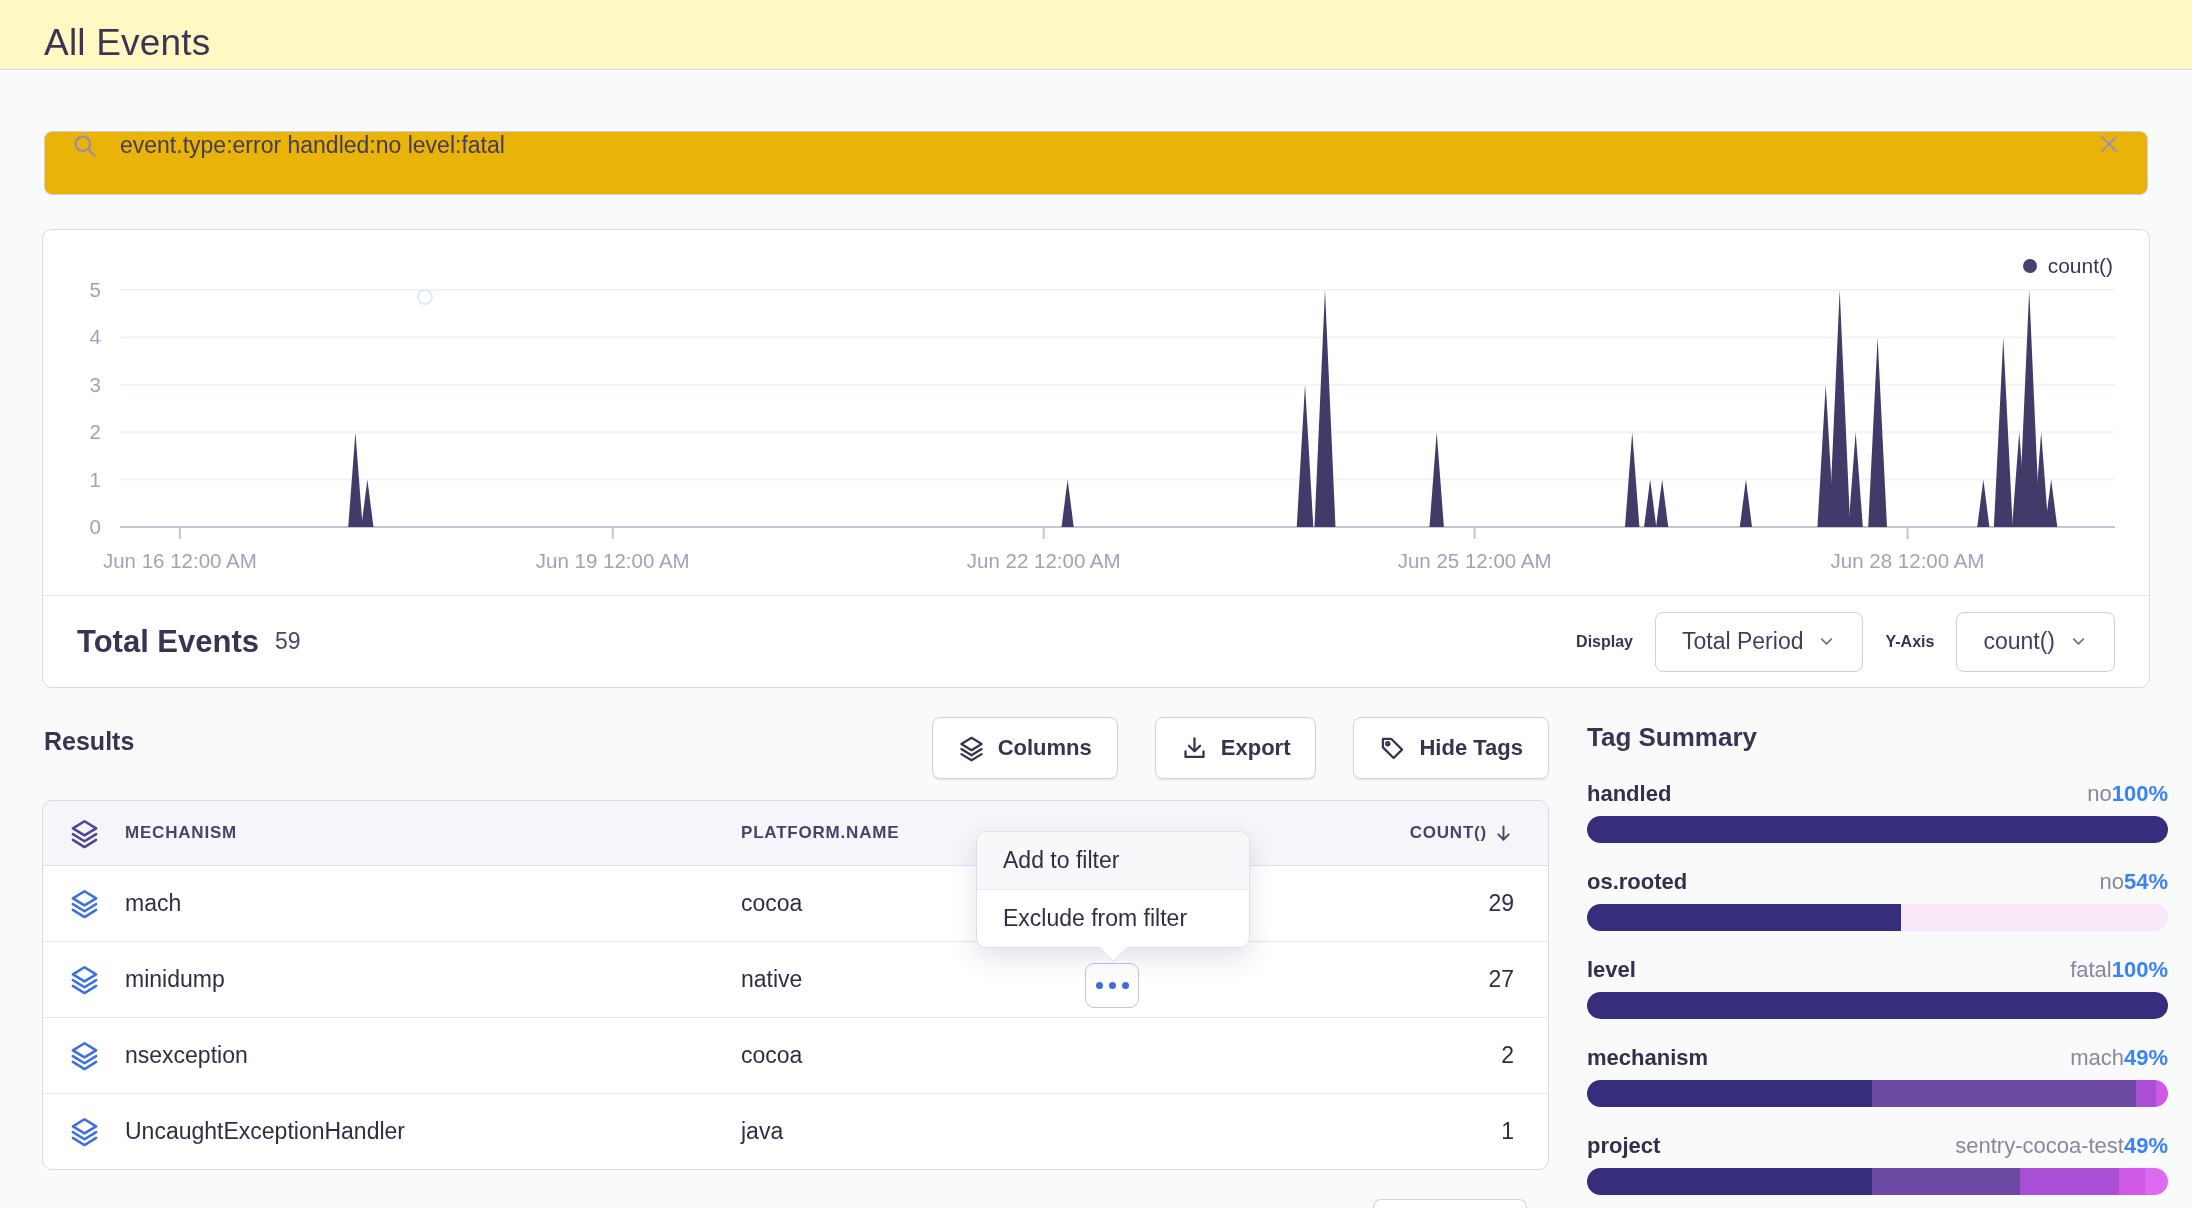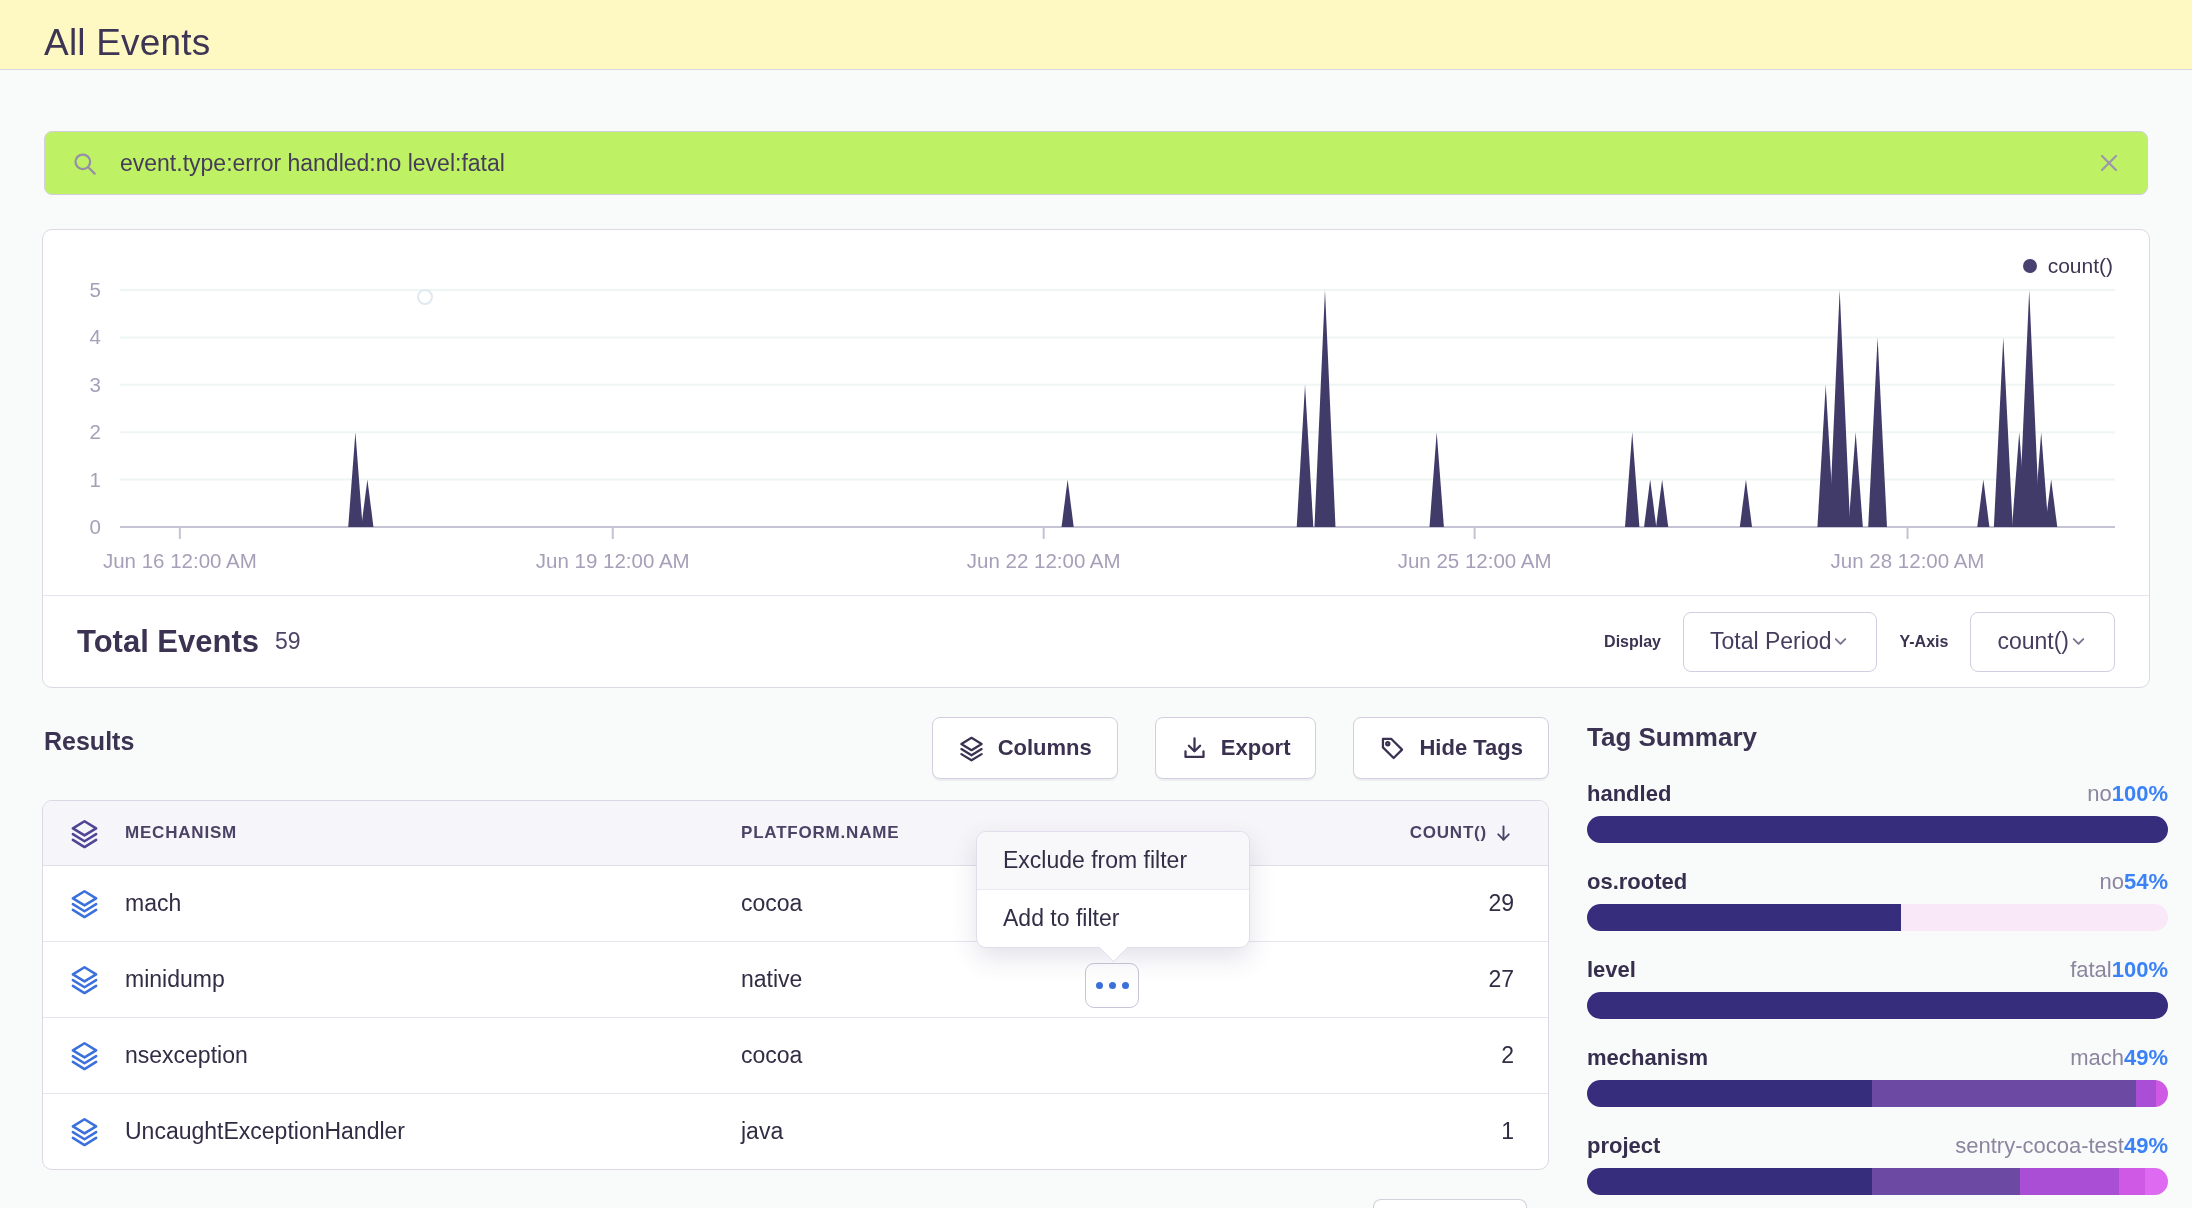--- a/index.html
+++ b/index.html
@@ -7,36 +7,36 @@
     width:2192px;height:1208px;overflow:hidden;position:relative;
     background:#f8fbfa;
     font-family:"Liberation Sans", sans-serif;
     color:#342e47;
   }
   svg{display:block;}
   
   .topbar{position:absolute;left:0;top:0;width:100%;height:70px;border-bottom:1px solid #d9d5e0;background:#fef9c3;box-sizing:border-box;}
   .page-title{margin:0;position:absolute;left:44px;top:22px;font-size:37px;font-weight:400;color:#3e3554;letter-spacing:.2px;}
   
-  .searchbar{position:absolute;left:44px;right:44px;top:131px;height:64px;background:#bef264;border:1px solid #d3cedd;border-radius:8px;display:flex;align-items:center;padding:0 26px;box-sizing:border-box;}
+  .searchbar{position:absolute;left:44px;right:44px;top:131px;height:64px;background:#eab308;border:1px solid #d3cedd;border-radius:8px;display:flex;align-items:flex-start;padding:0 26px;box-sizing:border-box;}
   .searchbar .q{font-size:23px;color:#453c59;margin-left:22px;white-space:nowrap;}
   .icon{display:inline-flex;align-items:center;justify-content:center;}
   .clear{margin-left:auto;color:#9e96ae;}
   
   .chart-panel{position:absolute;left:42px;top:229px;width:2108px;height:459px;background:#fff;border:1px solid #ddd8e5;border-radius:10px;box-sizing:border-box;}
   .legend{position:absolute;top:24px;right:36px;display:flex;align-items:center;gap:11px;z-index:3;}
   .legend .dot{width:14px;height:14px;border-radius:50%;background:#474070;}
   .legend .lbl{font-size:21px;color:#3e3552;}
   .chart-area{position:absolute;left:0;top:0;width:2106px;height:367px;}
   .chart-footer{position:absolute;left:0;bottom:0;width:100%;height:92px;border-top:1px solid #e8e4ed;display:flex;align-items:center;padding:0 34px;box-sizing:border-box;}
   .tot-label{font-size:31px;font-weight:bold;color:#3c3352;}
   .tot-value{font-size:23px;color:#4f4566;margin-left:16px;text-align:right;}
   .footer-right{margin-left:auto;display:flex;align-items:center;gap:22px;}
   .ctl-label{font-size:16px;font-weight:bold;color:#3c3352;}
-  .dropdown{height:60px;display:flex;align-items:center;padding:0 26px;background:#fff;border:1px solid #d2cde0;border-radius:8px;font-size:23px;color:#463c5e;cursor:pointer;}
+  .dropdown{height:60px;display:flex;align-items:center;gap:14px;padding:0 26px;background:#fff;border:1px solid #d2cde0;border-radius:8px;font-size:23px;color:#463c5e;cursor:pointer;}
   .dropdown .chev{color:#7c7293;}
   
   .results-title{position:absolute;left:44px;top:727px;margin:0;font-size:25px;font-weight:bold;color:#3c3352;}
   .results-actions{position:absolute;top:717px;left:42px;width:1507px;display:flex;justify-content:flex-end;gap:37px;}
   .act-btn{height:62px;display:flex;align-items:center;gap:13px;padding:0 25px;background:#fff;border:1px solid #d3cedd;border-radius:8px;font-size:22px;font-weight:bold;color:#3b3150;box-shadow:0 2px 0 rgba(45,0,85,0.05);cursor:pointer;}
   
   .table{position:absolute;left:42px;top:800px;width:1507px;background:#fff;border:1px solid #dcd7e4;border-radius:10px;box-sizing:border-box;overflow:hidden;}
   .t-head{height:64px;background:#f6f5f9;border-bottom:1px solid #e3dfe9;display:grid;grid-template-columns:82px 616px 560px auto;align-items:center;}
   .t-head .col{font-size:17px;font-weight:bold;letter-spacing:.8px;color:#4c4266;}
   .t-head .col.count{justify-self:end;padding-right:34px;display:flex;align-items:center;gap:6px;}
@@ -274,22 +274,22 @@
 </section>
 
 <div class="more-btn" aria-label="more options">
   <i></i>
     <i></i>
     <i></i>
 </div>
 
 <div class="popover">
   <div id="popover-items">
+      <div class="item">Add to filter</div>
       <div class="item">Exclude from filter</div>
-      <div class="item">Add to filter</div>
     </div>
   <div class="caret"></div>
 </div>
 
 <aside class="tags">
   <h2>Tag Summary</h2>
   <div id="tag-entries">
       <div class="tag-entry">
         <div class="tag-top">
           <span class="tag-key">handled</span>

